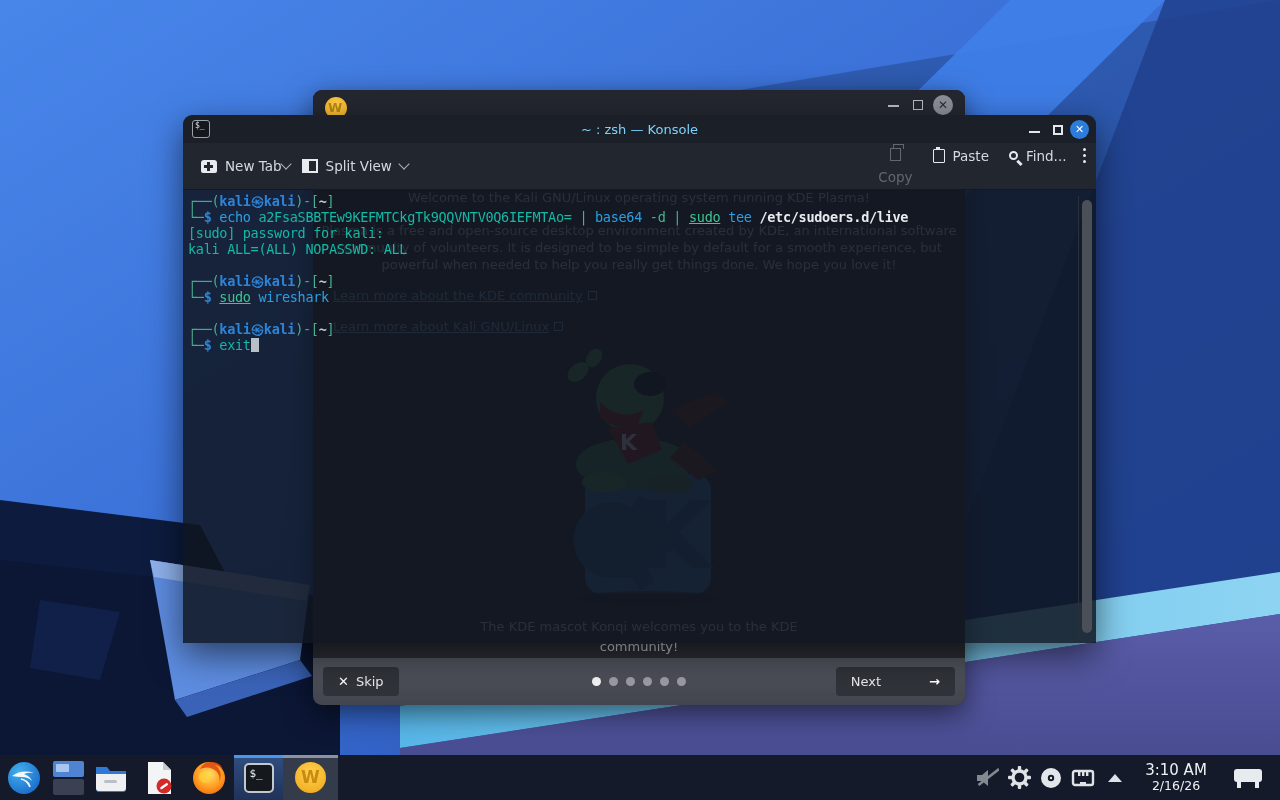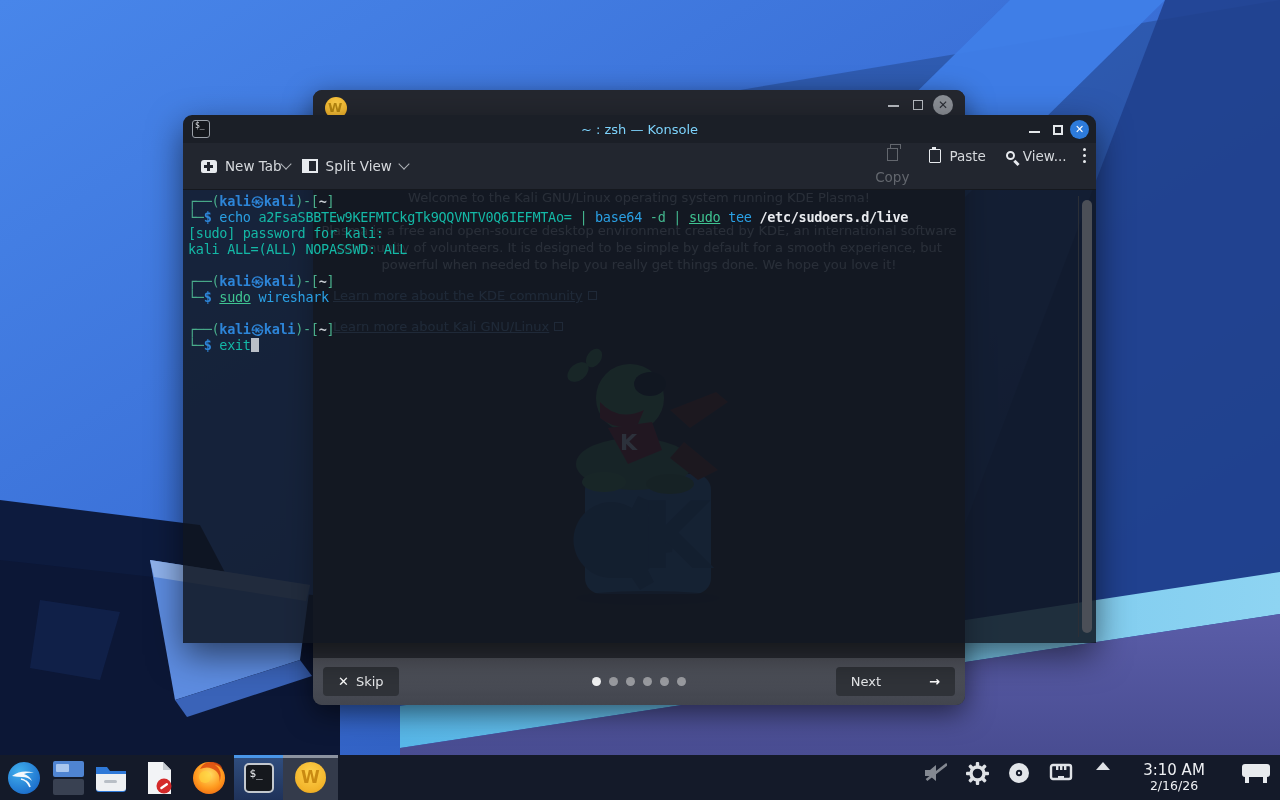--- a/index.html
+++ b/index.html
@@ -107,21 +107,21 @@
   .pager { display:flex; flex-direction:column; gap:2px; }
   .pager .pg1 { width:31px; height:16px; background:#4f84d2; border-radius:2px; position:relative; }
   .pager .pg1::before { content:""; position:absolute; left:3px; top:3px; width:13px; height:8px; background:#a9c6ee; border-radius:1px; }
   .pager .pg2 { width:31px; height:16px; background:#394152; border-radius:2px; }
   .konsole-task-icon { width:30px; height:30px; background:#15181d; border:2px solid #c3c8ce; border-radius:5px; position:relative; }
   .konsole-task-icon i { position:absolute; left:4px; top:2px; font-style:normal; color:#eceff2; font-size:11px; font-family:"DejaVu Sans Mono",monospace; }
   .welcome-task-icon { width:31px; height:31px; border-radius:50%;
     background:radial-gradient(circle at 50% 35%, #ffd24d 0%, #f2b32a 70%, #dd9c14 100%);
     position:relative; overflow:hidden; }
   .welcome-task-icon span { position:absolute; left:6px; top:5px; font-size:17px; font-weight:bold; color:#c98a12; }
-  .tray { margin-left:auto; display:flex; gap:19px; padding-right:4px; }
+  .tray { margin-left:auto; display:flex; align-items:center; gap:9px; padding-right:12px; }
   .tray-caret { width:0; height:0; border-left:7px solid transparent; border-right:7px solid transparent;
     border-bottom:8px solid #dfe2e6; margin:0 4px; }
   .clock { width:74px; text-align:center; color:#eef0f3; line-height:1.15; margin:0 4px; }
   .clock .time { font-size:15px; }
   .clock .date { font-size:12.5px; }
   .bench-icon { position:relative; width:28px; height:22px; margin-left:8px; margin-right:6px; }
   .bench-icon .top { position:absolute; left:0; top:2px; width:28px; height:13px; background:#e8ebee; border-radius:3px; }
   .bench-icon .l1 { position:absolute; left:3px; bottom:1px; width:4px; height:6px; background:#e8ebee; }
   .bench-icon .l2 { position:absolute; right:3px; bottom:1px; width:4px; height:6px; background:#e8ebee; }
 </style>
@@ -195,20 +195,24 @@
       <path d="M74 82 l44 -6 10 28 -34 14 z" fill="#8c2730"></path>
       <text x="86" y="104" font-family="DejaVu Sans, sans-serif" font-size="22" font-weight="bold" fill="#d8dde2">K</text>
       <ellipse cx="44" cy="26" rx="12" ry="8" fill="#529059" transform="rotate(-40 44 26)"></ellipse>
       <ellipse cx="60" cy="12" rx="10" ry="7" fill="#529059" transform="rotate(-55 60 12)"></ellipse>
       <path d="M136 64 l46 -18 12 10 -38 26 z" fill="#6b2a22"></path>
       <path d="M150 96 l34 28 -20 10 -28 -22 z" fill="#6b2a22"></path>
       <ellipse cx="70" cy="136" rx="22" ry="10" fill="#529059"></ellipse>
       <ellipse cx="136" cy="138" rx="24" ry="10" fill="#436f4b"></ellipse>
     </svg>
 
+    <div class="wc-caption">
+        <div>The KDE mascot Konqi welcomes you to the KDE</div>
+        <div>community!</div>
+      </div>
 
     <div class="wc-footer">
       <div class="wc-btn wc-btn-skip">
         <span class="glyph">✕</span>
         <span>Skip</span>
       </div>
       <div class="wc-dots">
           <div class="wc-dot active"></div>
           <div class="wc-dot"></div>
           <div class="wc-dot"></div>
@@ -251,21 +255,21 @@
         <div class="tb-item disabled">
           <span class="tb-copy-icon"></span>
           <span>Copy</span>
         </div>
         <div class="tb-item">
           <span class="tb-paste-icon"></span>
           <span>Paste</span>
         </div>
         <div class="tb-item">
           <span class="tb-find-icon"></span>
-          <span>View...</span>
+          <span>Find...</span>
         </div>
         <div class="tb-item tb-menu-icon">
           <b></b>
             <b></b>
             <b></b>
         </div>
       </div>
     </div>
 
     <div class="k-content">

